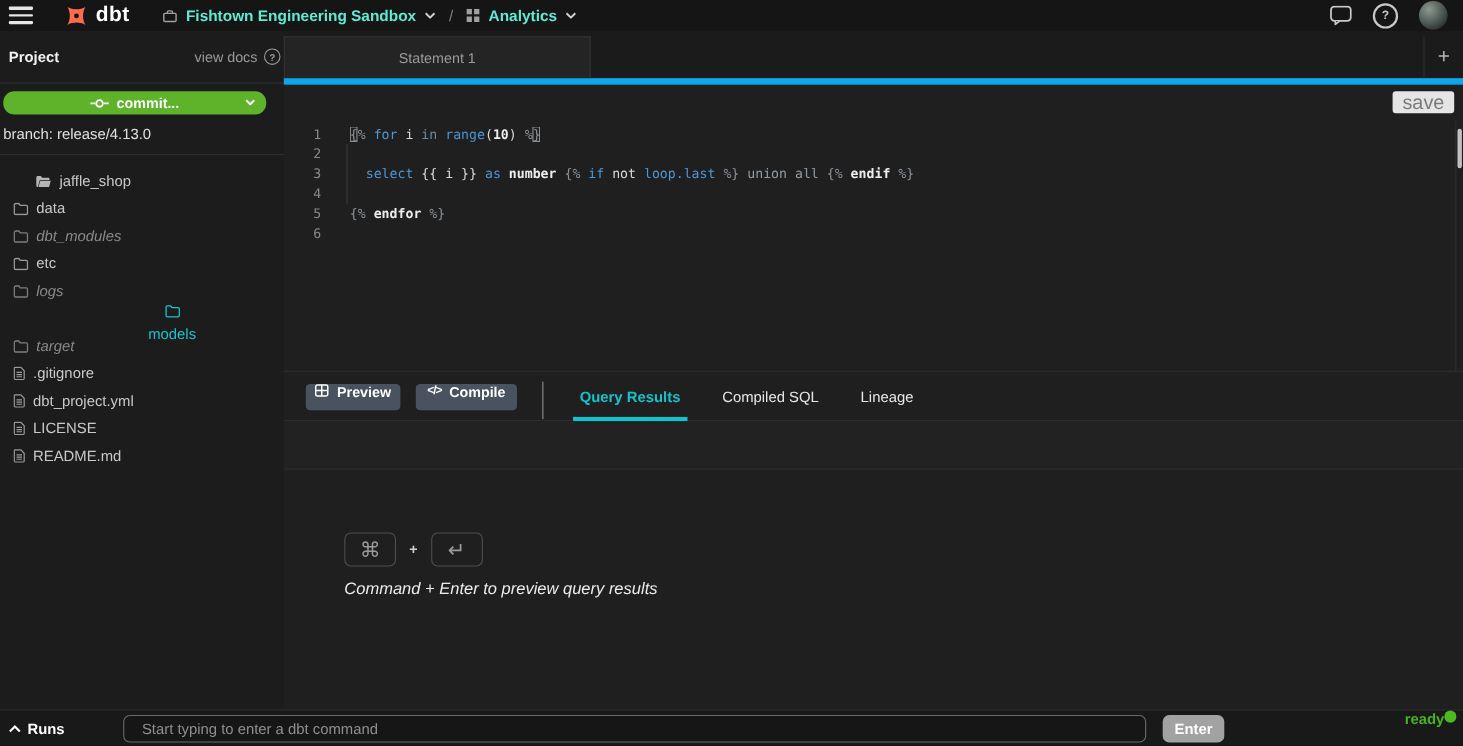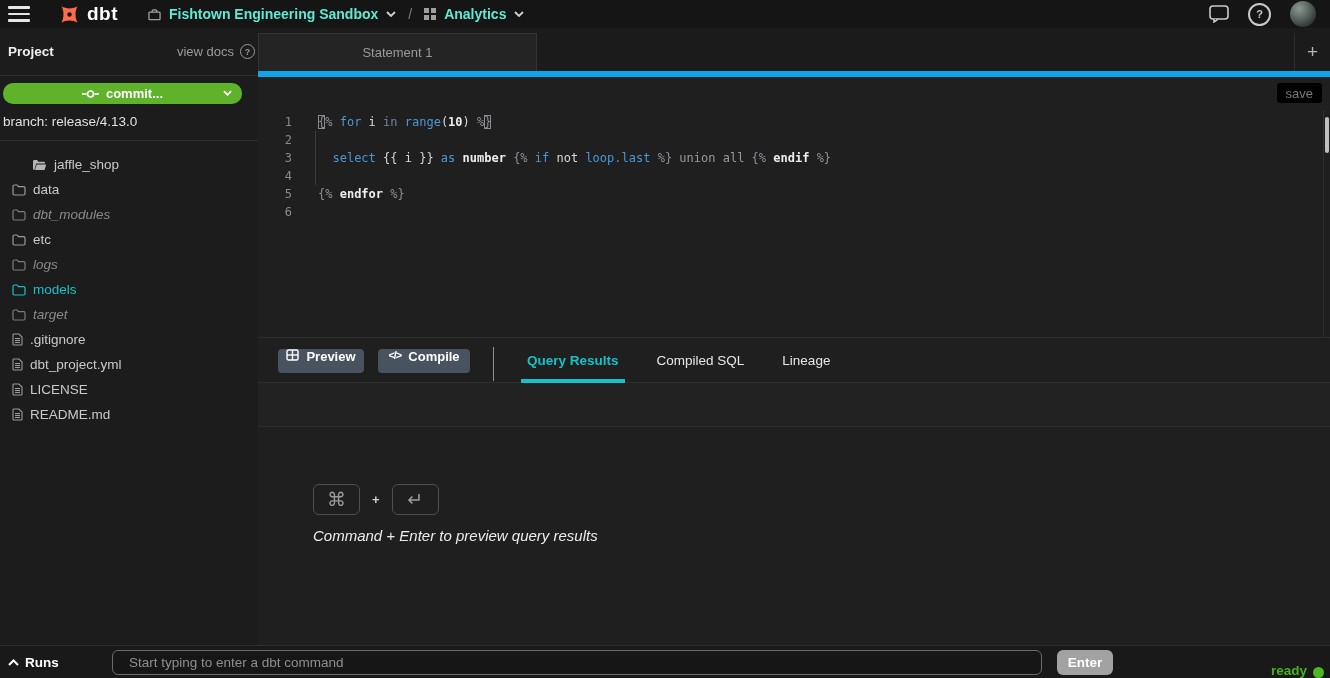--- a/index.html
+++ b/index.html
@@ -41,35 +41,35 @@
   .branch{position:absolute;left:3px;top:86px;font-size:13.5px;color:#e0e0e0;}
   .sb-div{position:absolute;left:0;top:112px;width:100%;height:1px;background:#2e2e2e;}
   .file-tree{position:absolute;left:0;top:124px;width:100%;}
   .tree-row{height:25px;display:flex;align-items:center;padding-left:12px;gap:7px;
             font-size:13.5px;color:#c9c9c9;cursor:pointer;}
   .tree-row .ticon{display:flex;align-items:center;color:#9a9a9a;}
   .tree-row.root{padding-left:3px;margin-left:29px;}
   .tree-row.root .ticon{color:#b5b5b5;}
   .tree-row.italic{font-style:italic;color:#8a8a8a;}
   .tree-row.italic .ticon{color:#7d7d7d;}
-  .tree-row.active{color:#19c2c9;}
+  .tree-row.active{color:#19c2c9;flex-direction:column;}
   .tree-row.active .ticon{color:#19c2c9;}
 
   
   .main{position:absolute;left:258px;top:28px;width:1072px;height:617px;background:#1f1f1f;}
   .tabbar{position:absolute;top:0;left:0;right:0;height:49px;background:#1b1b1b;
           border-bottom:6px solid #0ea5e9;box-sizing:border-box;}
   .tab{position:absolute;left:0;bottom:0;width:279px;height:38px;background:#242424;
        border:1px solid #343434;border-bottom:none;box-sizing:border-box;display:flex;
        align-items:center;justify-content:center;color:#9a9a9a;font-size:13px;cursor:pointer;}
   .newtab{position:absolute;right:0;bottom:0;width:35px;height:38px;border-left:1px solid #2e2e2e;
           display:flex;align-items:center;justify-content:center;color:#b5b5b5;font-size:19px;cursor:pointer;}
   .toolbar{position:absolute;top:49px;left:0;right:0;height:33px;}
-  .save-btn{position:absolute;right:8px;top:6px;height:20px;padding:0 9px;background:#000000;
-            color:#7a7a7a;font-size:13px;border-radius:3px;display:flex;align-items:center;cursor:pointer;}
+  .save-btn{position:absolute;right:8px;top:6px;height:20px;padding:0 9px;background:#e5e5e5;
+            color:#7a7a7a;font-size:18px;border-radius:3px;display:flex;align-items:center;cursor:pointer;}
   .editor{position:absolute;top:82px;left:0;right:0;height:228px;border-bottom:1px solid #2e2e2e;
           box-sizing:border-box;padding-top:3px;}
   .code-line{display:flex;height:18px;line-height:18px;font-family:"DejaVu Sans Mono",monospace;font-size:12px;}
   .gutter{width:34px;text-align:right;color:#8a8a8a;flex:none;}
   .code{margin-left:26px;white-space:pre;}
   .cs-k{color:#4d97d5;} .cs-k2{color:#6f87a0;} .cs-j{color:#8a9199;}
   .cs-p{color:#d9d9d9;} .cs-b{color:#ededed;font-weight:bold;} .cs-m{color:#939ba3;}
   .cs-jb{color:#8a9199;box-shadow:0 0 0 1px #8d8d8d inset;}
   .indent-guide{position:absolute;left:57px;top:21px;width:1px;height:54px;background:#3c3c3c;}
   .scroll-track{position:absolute;right:0;top:0;bottom:0;width:6px;border-left:1px solid #2e2e2e;}
@@ -102,21 +102,21 @@
              border-top:1px solid #2e2e2e;box-sizing:border-box;z-index:8;}
   .runs{position:absolute;left:8px;top:0;height:100%;display:flex;align-items:center;gap:6px;
         color:#fff;font-weight:bold;font-size:13.5px;cursor:pointer;}
   .cmd-input{position:absolute;left:112px;top:4px;width:930px;height:25px;box-sizing:border-box;
              background:#161616;border:1px solid #6b6b6b;border-radius:6px;color:#ddd;padding:0 16px;
              font-size:13.5px;font-family:"Liberation Sans",sans-serif;outline:none;}
   .cmd-input::placeholder{color:#8f8f8f;}
   .enter-btn{position:absolute;left:1057px;top:4px;width:56px;height:25px;background:#a2a2a2;
              border-radius:6px;color:#fff;font-weight:bold;font-size:13.5px;display:flex;
              align-items:center;justify-content:center;cursor:pointer;}
-  .status{position:absolute;right:6px;top:0;height:100%;display:flex;align-items:flex-end;gap:6px;}
+  .status{position:absolute;right:6px;top:0;height:100%;display:flex;align-items:flex-start;gap:0;}
   .status-label{color:#45b31f;font-weight:bold;font-size:13.5px;}
   .status-dot{width:11px;height:11px;border-radius:50%;background:#4cb822;}
   svg{display:block;}
 </style>
 </head>
 <body>
 
 <div id="app">
 
   <div class="topbar">

